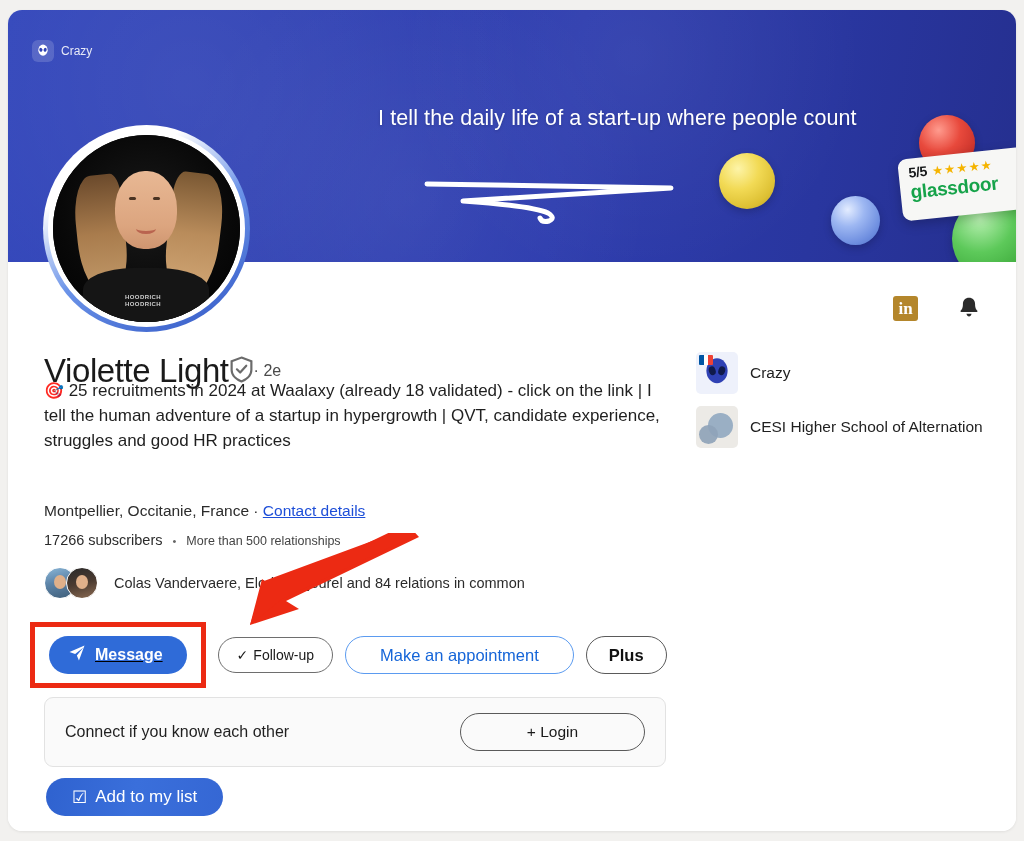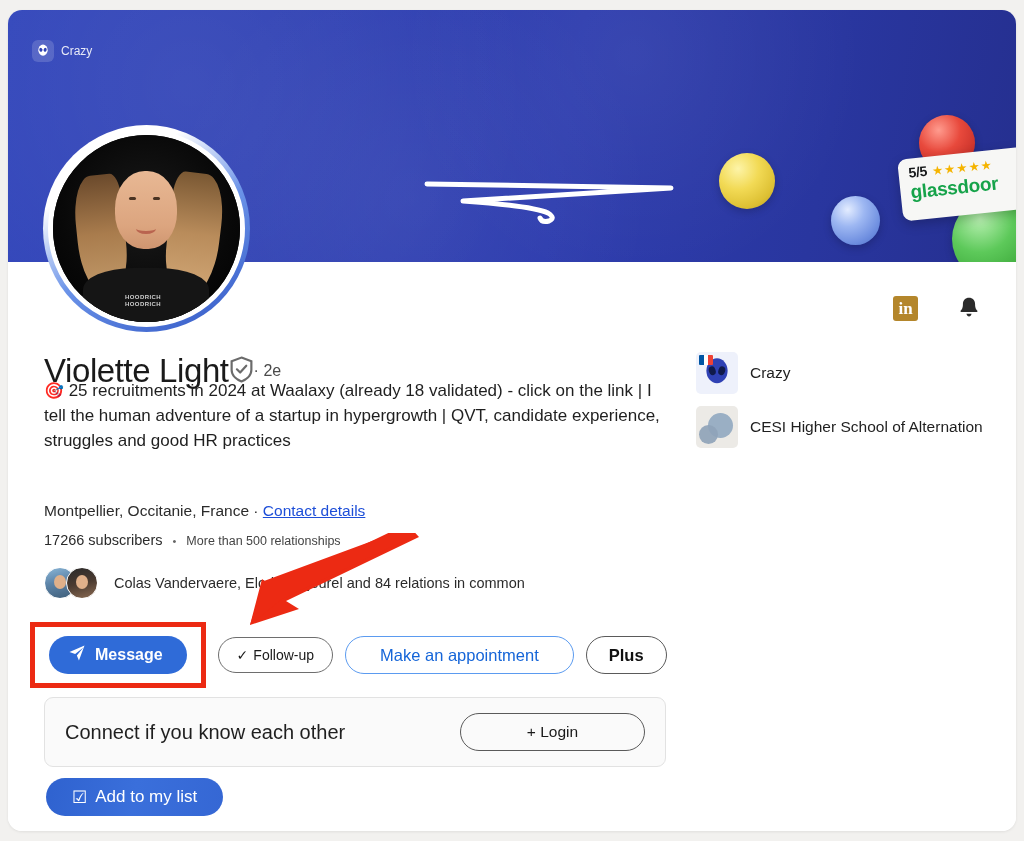--- a/index.html
+++ b/index.html
@@ -322,37 +322,38 @@
     font-size: 16.5px;
     font-weight: bold;
   }
   .msg-wrap {
     position: relative;
     display: inline-flex;
     padding: 9px 14px;
     border: 5px solid #ec2a13;
     background: #ffffff;
     margin-left: -14px;
+    text-decoration: underline;
   }
 
   
   .connect-card {
     position: absolute;
     left: 36px; top: 435px;
     width: 622px;
     height: 70px;
     background: #fafafa;
     border: 1px solid #e2e2e2;
     border-radius: 9px;
     display: flex;
     align-items: center;
     padding: 0 20px;
     box-sizing: border-box;
   }
-  .connect-text { font-size: 20px; color: #1f1f1f; }
+  .connect-text { font-size: 16px; color: #1f1f1f; }
   .btn-login {
     margin-left: auto;
     background: #fafafa;
     border: 1px solid #5a5a5a;
     border-radius: 22px;
     height: 38px;
     width: 185px;
     font-size: 15.5px;
     color: #1a1a1a;
     display: flex; align-items: center; justify-content: center;
@@ -446,20 +447,21 @@
         <span class="chip-icon">
           <svg width="14" height="14" viewBox="0 0 24 24">
             <ellipse cx="12" cy="10.5" rx="8" ry="9.5" fill="#ffffff"></ellipse>
             <ellipse cx="8.3" cy="10" rx="2.6" ry="3.4" fill="#2f41b4" transform="rotate(-18 8.3 10)"></ellipse>
             <ellipse cx="15.7" cy="10" rx="2.6" ry="3.4" fill="#2f41b4" transform="rotate(18 15.7 10)"></ellipse>
           </svg>
         </span>
         <span class="chip-label">Crazy</span>
       </div>
 
+      <div class="banner-tagline">I tell the daily life of a start-up where people count</div>
 
       <svg class="swoosh" width="255" height="58" viewBox="0 0 255 58">
         <path d="M4 16 L248 20 L40 33 Q110 38 125 45 Q133 50 126 53 Q119 55 117 50" stroke="#ffffff" stroke-width="5" fill="none" stroke-linecap="round" stroke-linejoin="round"></path>
       </svg>
 
       <div class="sphere sphere-yellow"></div>
       <div class="sphere sphere-blue"></div>
       <div class="sphere sphere-red"></div>
       <div class="sphere sphere-green"></div>
 

